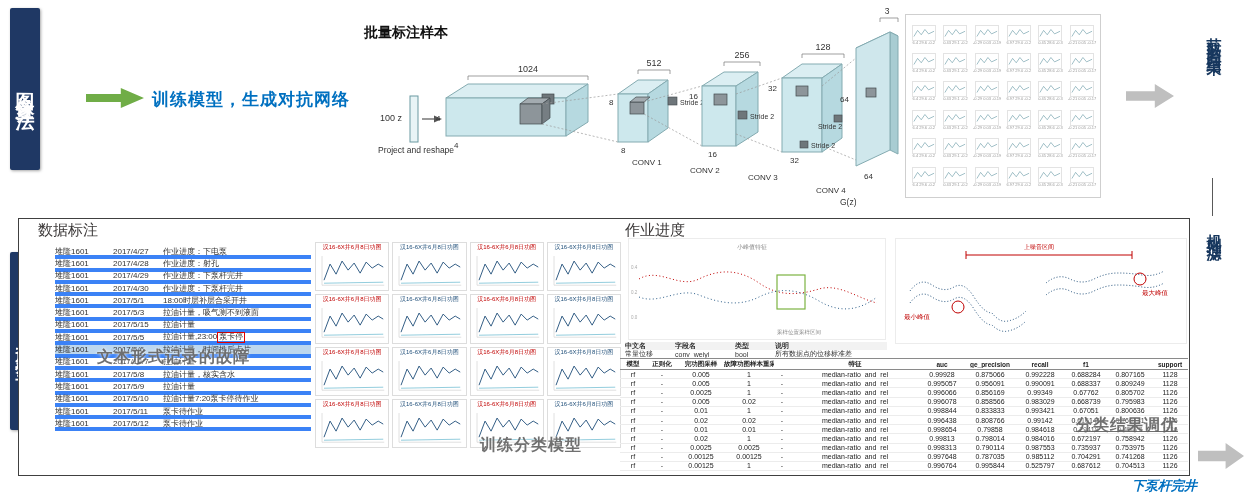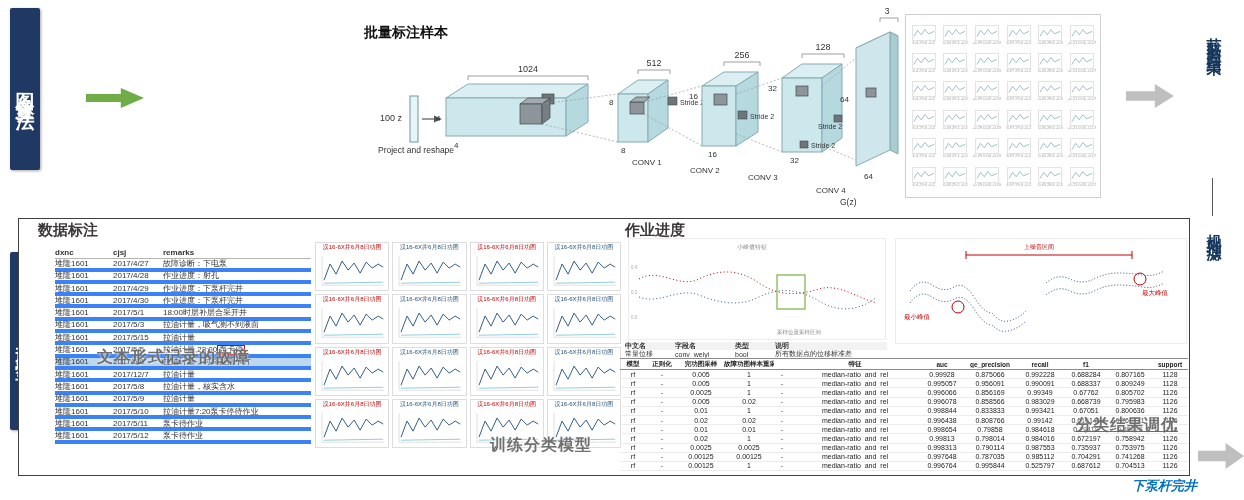--- a/index.html
+++ b/index.html
@@ -35,39 +35,39 @@
 
   
   .samples{position:absolute;left:905px;top:14px;width:196px;height:184px;border:1px solid #cfcfcf;background:#fff;
            display:grid;grid-template-columns:repeat(6,1fr);align-content:space-evenly;padding:2px;}
   .sample-cell{display:flex;flex-direction:column;align-items:center;justify-content:center;}
   .sample-plot{width:24px;height:16px;border:1px solid #e3e3e3;display:block;}
   .sample-cap{font-size:4px;line-height:1.2;color:#9a9a9a;white-space:nowrap;}
 
   
   .rule-box{position:absolute;left:18px;top:218px;width:1172px;height:258px;border:1px solid #404040;background:#fff;}
-  .sec-title{position:absolute;font-size:15px;font-weight:bold;color:#3b3838;z-index:2;}
+  .sec-title{position:absolute;font-size:15px;font-weight:normal;color:#3b3838;z-index:2;}
   .t-anno{left:38px;top:221px;} .t-feat{left:625px;top:221px;}
 
   
   .fault-table{position:absolute;left:55px;top:247px;width:256px;font-size:8px;color:#333;z-index:1;}
   .f-head,.f-row{display:grid;grid-template-columns:58px 50px 148px;height:12.3px;align-items:center;}
   .f-head{font-weight:bold;border-bottom:1px solid #b5b5b5;}
   .f-row{border-bottom:4px solid #3b82f6;white-space:nowrap;}
   .f-row span{overflow:hidden;}
   .f-body .f-row:nth-child(9){background:#bdd7ee;}
   .rmk i{font-style:normal;}
   .fx-box{border:1px solid #e00000;padding:0 1px;display:inline-block;line-height:1.1;}
   .fx-box:empty{display:none;}
 
   
   .overlay{position:absolute;font-size:16px;font-weight:bold;color:rgba(100,100,100,.92);letter-spacing:1px;
            z-index:6;text-shadow:0 0 3px rgba(255,255,255,.95);white-space:nowrap;}
   .ov-text{left:97px;top:347px;} .ov-img{left:370px;top:347px;}
-  .ov-train{left:490px;top:435px;} .ov-tune{left:1076px;top:415px;text-decoration:underline;}
+  .ov-train{left:480px;top:435px;} .ov-tune{left:1076px;top:415px;text-decoration:underline;}
 
   
   .thumbs{position:absolute;left:315px;top:242px;width:306px;height:206px;display:grid;
           grid-template-columns:repeat(4,1fr);gap:3px;z-index:1;}
   .thumb{border:1px solid #ddd;background:#fff;display:flex;flex-direction:column;overflow:hidden;}
   .t-title{font-size:6px;line-height:9px;text-align:center;white-space:nowrap;overflow:hidden;}
   .thumb:nth-child(odd) .t-title{color:#c00000;}
   .thumb:nth-child(even) .t-title{color:#1f4e79;}
   .t-chart{flex:1;width:100%;}
 
@@ -92,20 +92,21 @@
 </style>
 </head>
 <body>
 
 <div class="stage">
 
   <div class="vbox vbox-img">图像算法</div>
   <div class="vbox vbox-rule">规则模型</div>
 
   <div class="arrow arrow-green"></div>
+  <div class="train-text">训练模型，生成对抗网络</div>
 
   <div class="gan-title">批量标注样本</div>
   <div class="gan-panel">
     <svg class="gan-svg" width="532" height="212" viewBox="0 0 532 212">
 
       <text x="8" y="119" font-size="9" fill="#333">100 z</text>
       <rect x="38" y="94" width="8" height="46" fill="#e8f4f6" stroke="#6a99a1" stroke-width="1"></rect>
       <line x1="50" y1="117" x2="63" y2="117" stroke="#555" stroke-width="1.2"></line>
       <polygon points="70,117 62,113.5 62,120.5" fill="#555"></polygon>
       <text x="6" y="151" font-size="8.5" fill="#333">Project and reshape</text>
@@ -415,32 +416,26 @@
   <div class="arrow arrow-gray-top"></div>
   <div class="vtext v-recall">获取高召回结果</div>
   <div class="vline"></div>
   <div class="vtext v-filter">规则过滤</div>
 
   <div class="rule-box"></div>
   <div class="sec-title t-anno">数据标注</div>
   <div class="sec-title t-feat">作业进度</div>
 
   <div class="fault-table">
-    <div class="f-head">
-
-    <span>dxnc</span>
-        <span>cjsj</span>
-        <span>remarks</span>
-      </div>
     <div class="f-body">
 
     <div class="f-row">
         <span>堆隆1601</span>
         <span>2017/4/27</span>
-        <span class="rmk"><i>故障诊断：下电泵</i></span>
+        <span class="rmk"><i>作业进度：下电泵</i></span>
       </div>
         <div class="f-row">
         <span>堆隆1601</span>
         <span>2017/4/28</span>
         <span class="rmk"><i>作业进度：射孔</i></span>
       </div>
         <div class="f-row">
         <span>堆隆1601</span>
         <span>2017/4/29</span>
         <span class="rmk"><i>作业进度：下泵杆完井</i></span>

